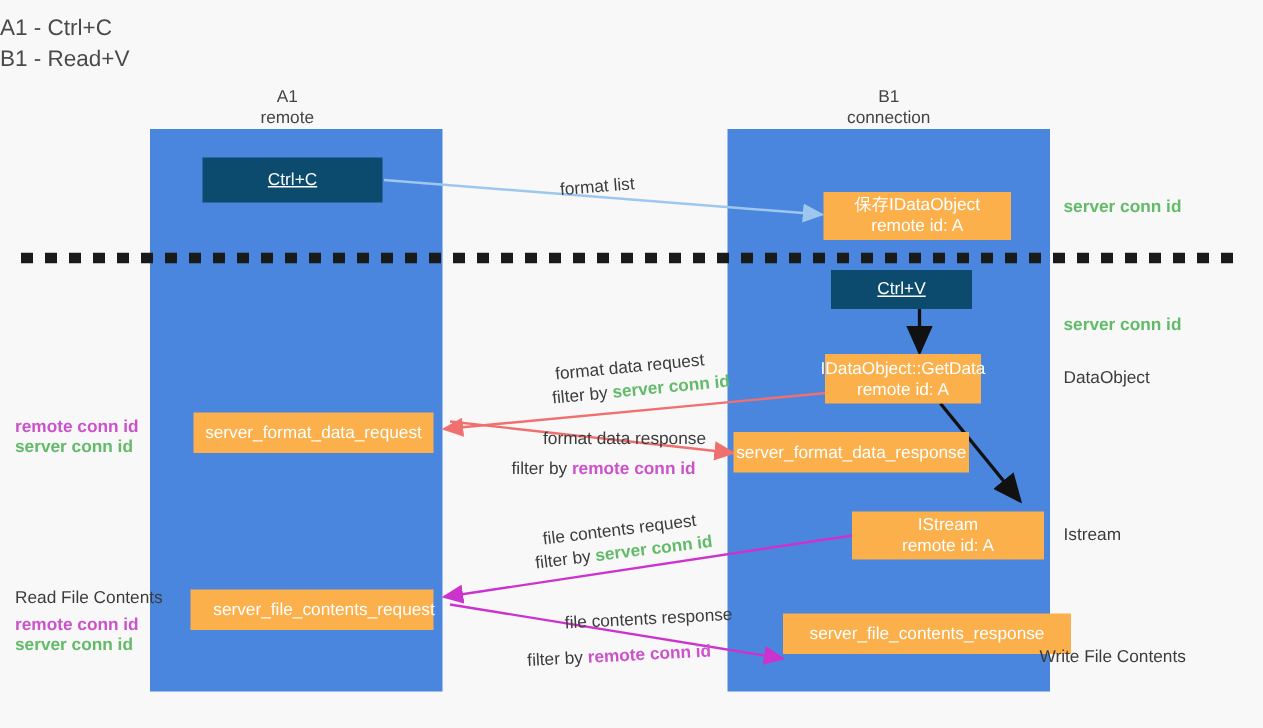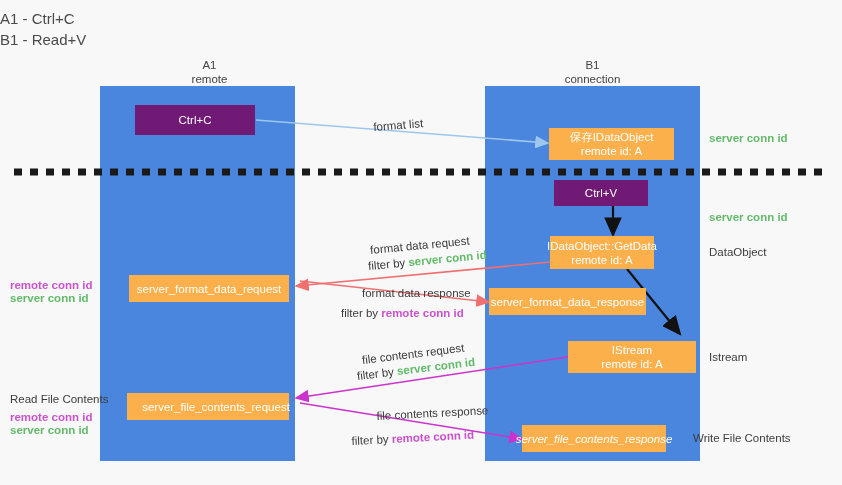--- a/index.html
+++ b/index.html
@@ -35,21 +35,21 @@
     display: flex;
     flex-direction: column;
     align-items: center;
     justify-content: center;
     text-align: center;
     font-size: 11.5px;
     line-height: 14px;
     color: #ffffff;
     box-sizing: border-box;
   }
-  .box.green { background: #701a75; }
+  .box.green { background: #0c4a6e; text-decoration: underline; }
   .box.orange { background: #fbb04c; }
   .lbl {
     position: absolute;
     font-size: 11.5px;
     line-height: 15px;
     white-space: nowrap;
   }
   .lbl.dark { color: #3c3c3c; }
   .green-txt { color: #63bb6a; font-weight: bold; }
   .purple-txt { color: #cc52cc; font-weight: bold; }
@@ -74,21 +74,21 @@
 </head>
 <body>
 
 <div id="canvas">
 
   <div class="title">
     <div>A1 - Ctrl+C</div>
     <div>B1 - Read+V</div>
   </div>
 
-  <div class="colhead" style="left:112px; top:58px; width:195px;">
+  <div class="colhead" style="left:94px; top:58px; width:195px;">
     <div>A1</div>
     <div>remote</div>
   </div>
   <div class="colhead" style="left:485px; top:58px; width:215px;">
     <div>B1</div>
     <div>connection</div>
   </div>
 
   <div class="col" style="left:100px; top:86px; width:195px; height:375px;"></div>
   <div class="col" style="left:485px; top:86px; width:215px; height:375px;"></div>
@@ -154,21 +154,21 @@
 
   <div class="box orange" style="left:568px; top:341px; width:128px; height:32px;">
     <span>IStream</span>
     <span>remote id: A</span>
   </div>
 
   <div class="box orange" style="left:127px; top:393px; width:162px; height:27px;padding-left:16px;">
     <span>server_file_contents_request</span>
   </div>
 
-  <div class="box orange" style="left:522px; top:425px; width:144px; height:27px;font-style:italic;">
+  <div class="box orange" style="left:522px; top:409px; width:192px; height:27px;">
     <span>server_file_contents_response</span>
   </div>
 
   <div class="sidelabel green-txt" style="left:709px; top:131px;">server conn id</div>
 
   <div class="sidelabel green-txt" style="left:709px; top:210px;">server conn id</div>
 
   <div class="sidelabel dark" style="left:709px; top:245px; color:#3c3c3c;">DataObject</div>
 
   <div class="sidelabel dark" style="left:709px; top:350px; color:#3c3c3c;">Istream</div>

